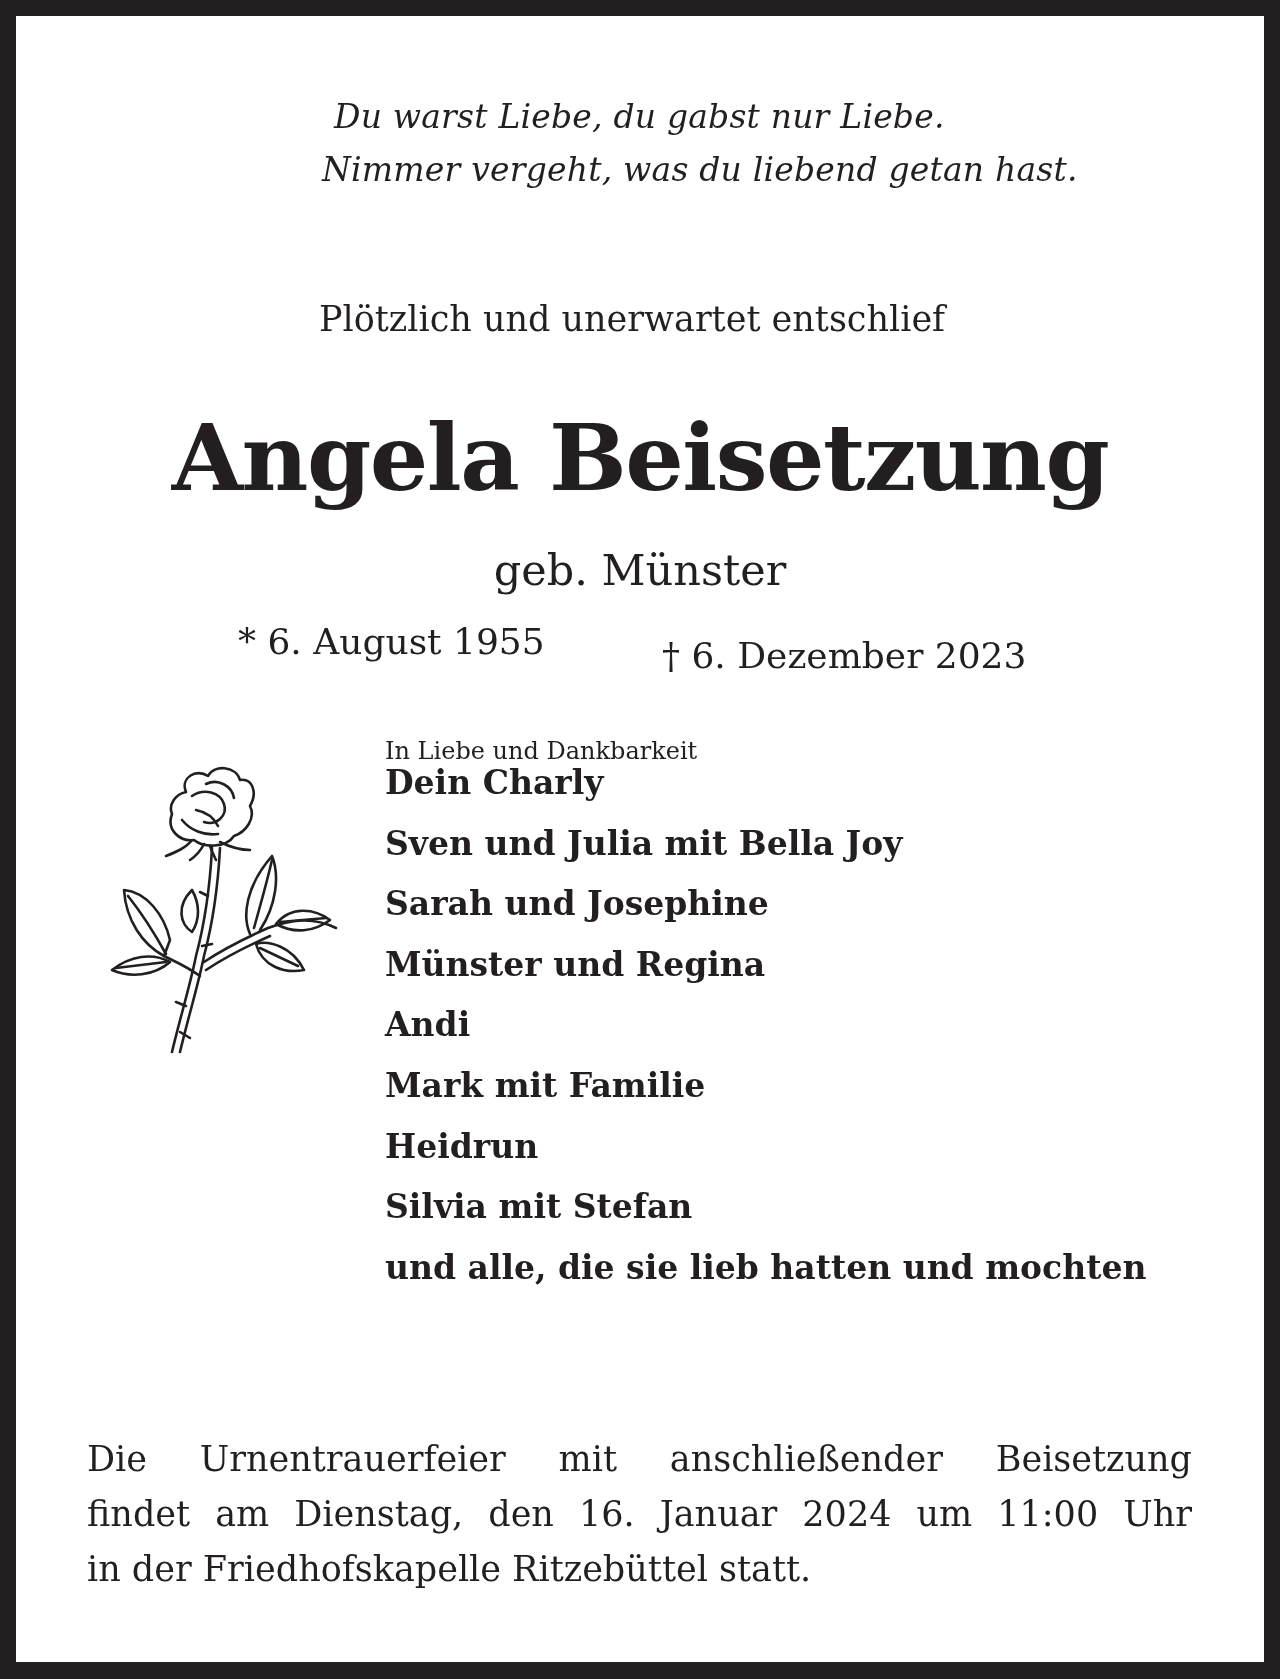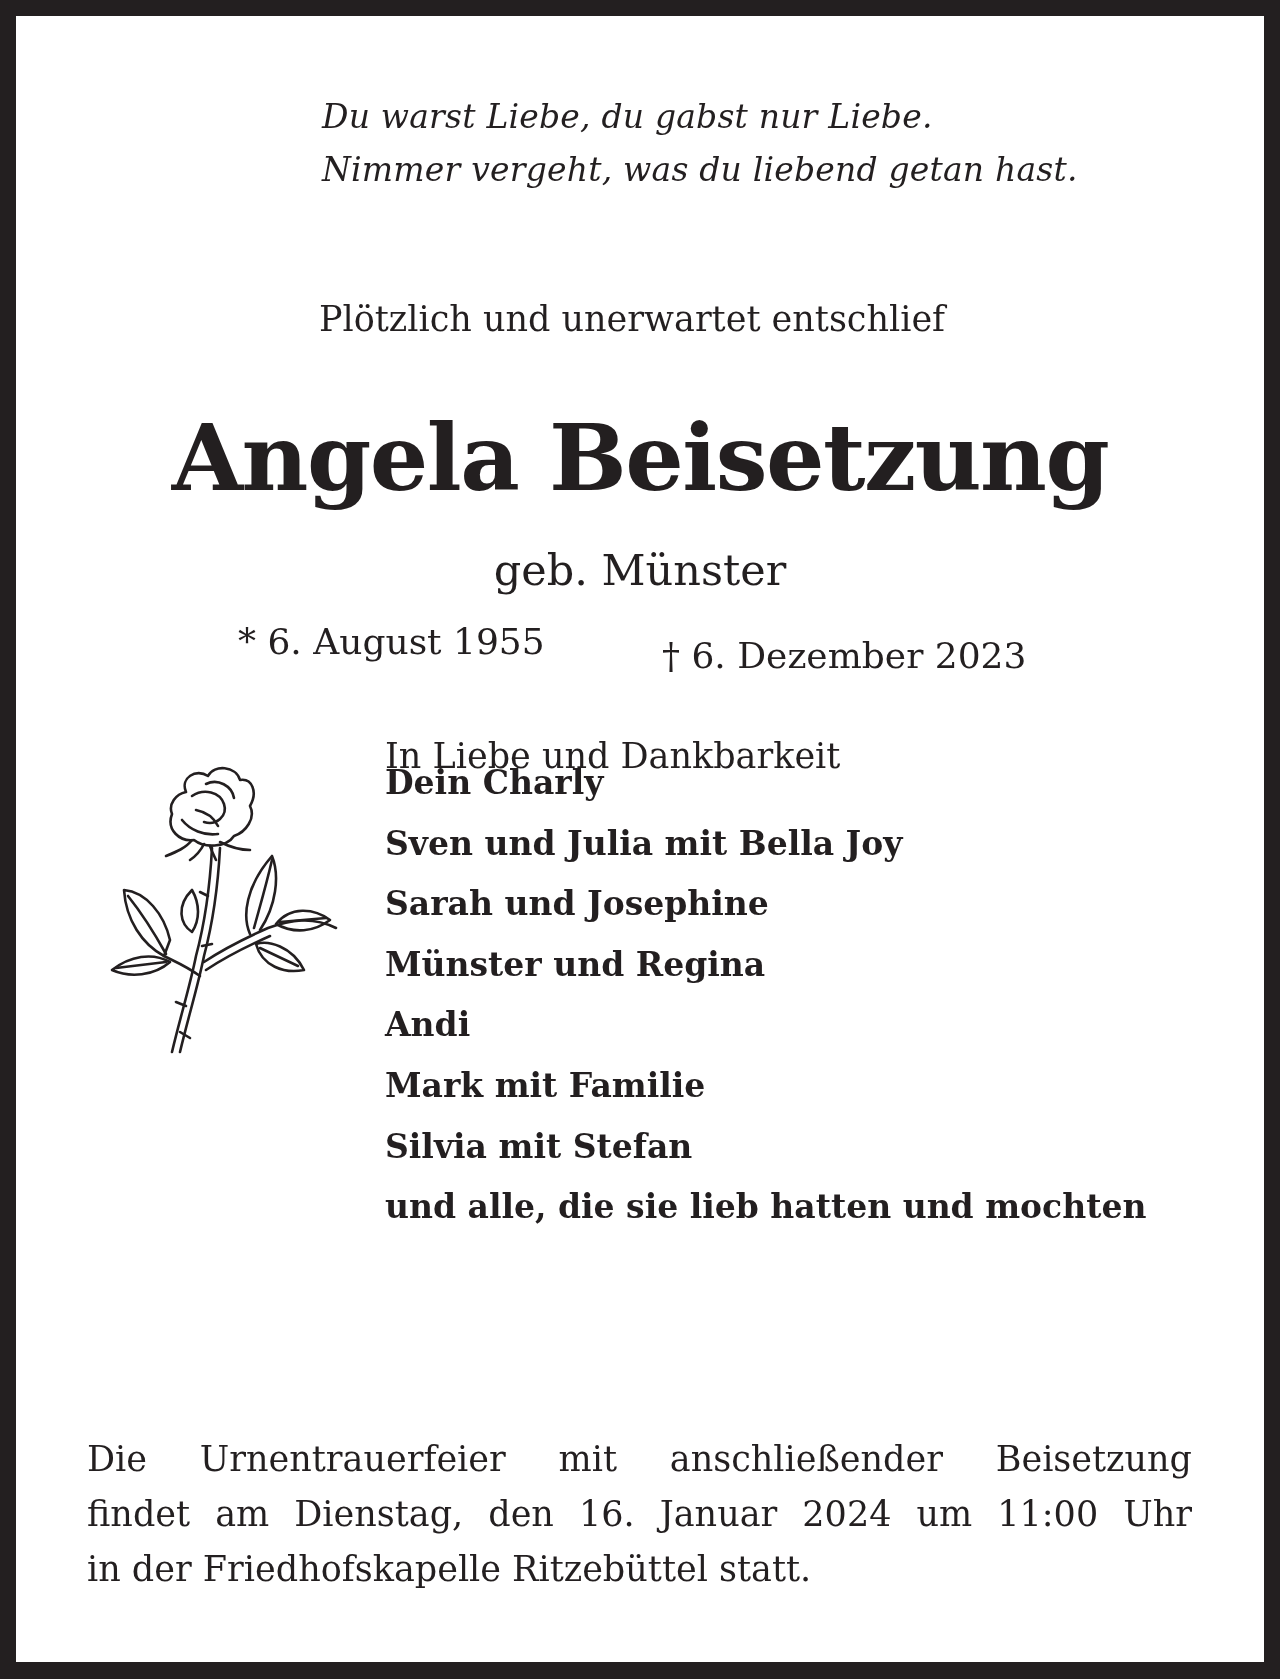--- a/index.html
+++ b/index.html
@@ -11,38 +11,38 @@
     }
     .card {
       position: absolute; left: 16px; top: 16px; width: 1248px; height: 1646px;
       background: #ffffff;
     }
     .abs { position: absolute; white-space: nowrap; line-height: 1; }
     .verse {
       font-family: "DejaVu Serif", serif; font-style: italic;
       font-size: 33px; letter-spacing: 0.2px; left: 306px;
     }
-    .verse.l1 { top: 84px; }
+    .verse.l1 { top: 84px; margin-left: 12px; }
     .verse.l2 { top: 137px; }
     .intro {
       left: 0; width: 1248px; text-align: center; top: 286px;
       font-size: 35px; transform: translateX(-16px); margin-left: 8px;
     }
     .title {
       left: 0; width: 1248px; text-align: center; top: 396px;
       font-family: "DejaVu Serif", serif; font-weight: bold;
       font-size: 92px; letter-spacing: -1.5px;
     }
     .maiden {
       left: 0; width: 1248px; text-align: center; top: 533px; font-size: 43px;
     }
     .dates { top: 608px; font-size: 36px; }
     .dates.birth { left: 222px; }
     .dates.death { left: 646px; margin-top: 14px; }
-    .thanks { left: 369px; top: 723px; font-size: 35px; text-align: right; }
+    .thanks { left: 369px; top: 723px; font-size: 24px; text-align: right; }
     .names { position: absolute; left: 369px; top: 750px; margin: 0; padding: 0; list-style: none; }
     .names li {
       font-family: "DejaVu Serif", serif; font-weight: bold;
       font-size: 33px; height: 60.6px; line-height: 1; white-space: nowrap;
     }
     .rose { position: absolute; left: 84px; top: 740px; width: 240px; height: 310px; }
     .notice {
       position: absolute; left: 71px; top: 1416px; width: 1105px;
       font-size: 35px; line-height: 55px; text-align: justify;
       text-align-last: left; white-space: normal;
@@ -113,20 +113,21 @@
 
   <div class="abs thanks">In Liebe und Dankbarkeit</div>
 
   <ul class="names">
     <li>Dein Charly</li>
     <li>Sven und Julia mit Bella Joy</li>
     <li>Sarah und Josephine</li>
     <li>Münster und Regina</li>
     <li>Andi</li>
     <li>Mark mit Familie</li>
+    <li>Heidrun</li>
     <li>Silvia mit Stefan</li>
     <li>und alle, die sie lieb hatten und mochten</li>
   </ul>
 
   <div class="notice">
     <span class="line">Die Urnentrauerfeier mit anschließender Beisetzung</span>
     <span class="line">findet am Dienstag, den 16. Januar 2024 um 11:00 Uhr</span>
     <span class="line last">in der Friedhofskapelle Ritzebüttel statt.</span>
   </div>
 

